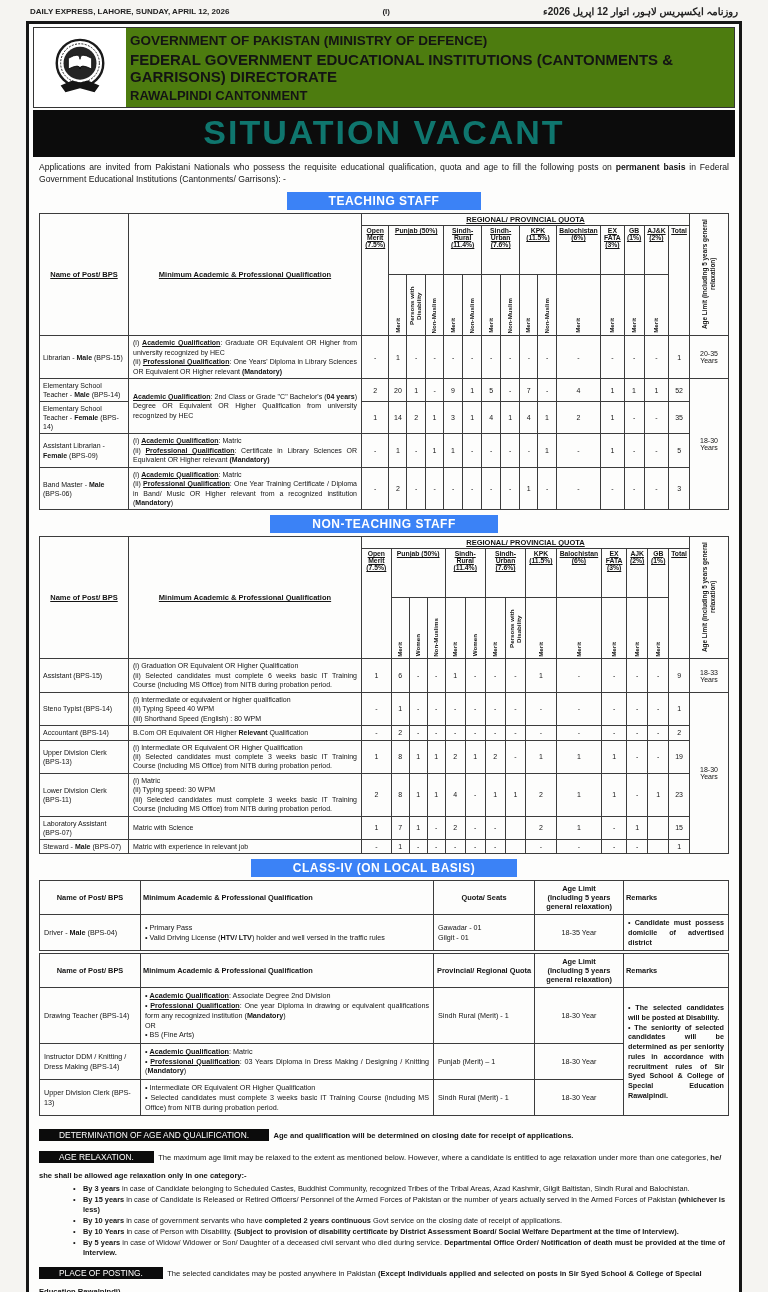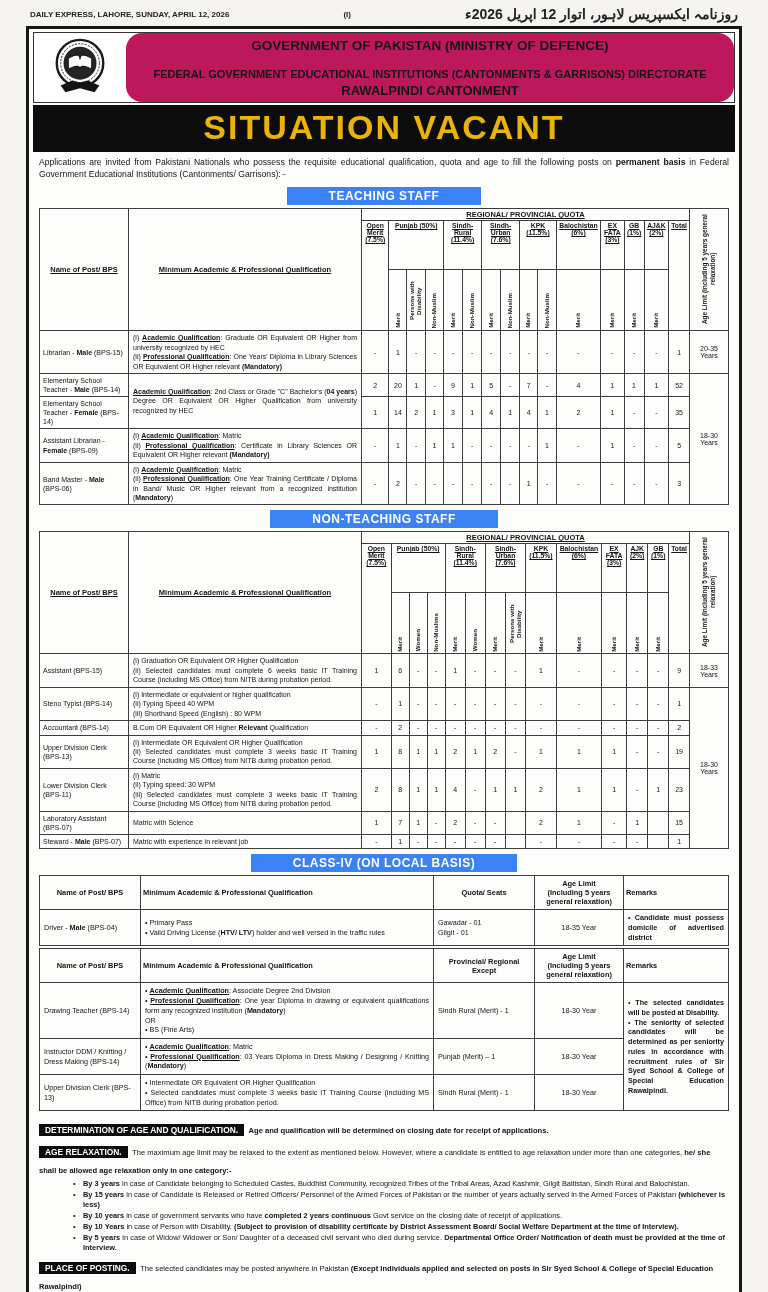--- a/index.html
+++ b/index.html
@@ -1,30 +1,30 @@
 <!DOCTYPE html>
 <html><head>
 <meta charset="utf-8">
 <style>
   html,body{margin:0;padding:0;}
   body{width:768px;height:1292px;overflow:hidden;background:#f5f4f1;
        font-family:"Liberation Sans",sans-serif;color:#141414;-webkit-font-smoothing:antialiased;}
   b.u{text-decoration:underline;}
   .masthead{display:flex;justify-content:space-between;align-items:center;padding:6px 30px 2px;font-size:8px;font-weight:700;color:#222;}
   .masthead .mid{font-weight:700;}
-  .masthead .urdu{font-size:14px;direction:rtl;}
+  .masthead .urdu{font-size:10px;direction:rtl;}
   .ad{margin:2px 26px 6px;border:3px solid #161616;background:#fdfdfc;padding:3px 4px 4px;}
   
   .hdr{display:flex;align-items:stretch;border:1px solid #333;}
   .hdr .logo-box{width:92px;background:#fff;display:flex;align-items:center;justify-content:center;}
-  .hdr .titles{flex:1;background:#be185d;text-align:center;padding:5px 4px 4px;border-radius:16px;}
+  .hdr .titles{flex:1;background:#4d7c0f;text-align:left;padding:5px 4px 4px;}
   .hdr .t1{font-size:13.5px;font-weight:800;}
-  .hdr .t2{font-size:11px;font-weight:800;margin-top:15px;}
+  .hdr .t2{font-size:15px;font-weight:800;margin-top:3px;}
   .hdr .t3{font-size:13px;font-weight:800;margin-top:3px;}
-  .sv-banner{background:#0c0c0c;color:#eab308;text-align:center;font-size:34px;font-weight:800;letter-spacing:2px;padding:3px 0 5px;margin-top:2px;}
+  .sv-banner{background:#0c0c0c;color:#0f766e;text-align:center;font-size:34px;font-weight:800;letter-spacing:2px;padding:3px 0 5px;margin-top:2px;}
   .intro{font-size:8.6px;line-height:1.35;text-align:justify;padding:5px 6px 2px;}
   .band-wrap{text-align:center;margin:4px 0 3px;}
   .band{display:inline-block;background:#3b82f6;color:#fff;font-weight:800;font-size:12px;padding:2px 42px;letter-spacing:.5px;}
   .band.small{font-size:10.5px;padding:2px 14px;letter-spacing:.2px;}
   
   table{border-collapse:collapse;width:100%;table-layout:auto;}
   th,td{border:1px solid #3c3c3c;}
   .qt{font-size:7px;margin:0 6px;width:calc(100% - 12px);}
   .qt th{font-weight:700;padding:1px 2px;text-decoration:underline;}
   .h-post{width:84px;font-size:7.5px;}
@@ -44,21 +44,21 @@
   .st th{font-size:7.4px;font-weight:700;padding:3px 2px;vertical-align:middle;}
   .st td{padding:3px 4px;vertical-align:middle;line-height:1.35;}
   .st .cpost{width:92px;}
   .st .cqual{width:284px;text-align:justify;}
   .st .cquota{width:92px;}
   .st .cage{width:80px;text-align:center;}
   .st .crem{text-align:justify;}
   
   .sections{padding:2px 6px 0;}
   .section{margin-top:4px;overflow:visible;}
-  .sec-label{display:inline-block;background:#0c0c0c;color:#fff;font-weight:700;font-size:8.4px;padding:1px 6px;}
+  .sec-label{display:inline-block;background:#0c0c0c;color:#fff;font-weight:400;font-size:8.4px;padding:1px 20px;}
   .sec-text{font-size:7.6px;line-height:1.3;}
   .bullets{margin-top:2px;}
   .bullet{display:flex;font-size:7.4px;line-height:1.35;padding-left:34px;margin-top:1px;}
   .bullet .dot{width:10px;flex:none;}
   .bullet .bt{flex:1;text-align:justify;padding-right:4px;}
 </style>
 </head>
 <body>
 
 <div class="masthead">
@@ -409,21 +409,21 @@
       <td class="crem">•  <b>Candidate must possess domicile of advertised district</b></td>
     </tr>
   </tbody>
     </table>
 
   <table class="st">
     <tbody>
         <tr>
       <th class="cpost">Name of Post/ BPS</th>
       <th class="cqual">Minimum Academic &amp; Professional Qualification</th>
-      <th class="cquota">Provincial/ Regional Except</th>
+      <th class="cquota">Provincial/ Regional Quota</th>
       <th class="cage"><b>Age Limit</b><br>(Including 5 years general relaxation)</th>
       <th class="crem">Remarks</th>
     </tr>
     <tr>
       <td class="cpost">Drawing Teacher (BPS-14)</td>
       <td class="cqual">•   <b class="u">Academic Qualification</b>: Associate Degree 2nd Division<br>•   <b class="u">Professional Qualification</b>: One year Diploma in drawing or equivalent qualifications form any recognized institution (<b>Mandatory</b>)<br>OR<br>•   BS (Fine Arts)</td>
       <td class="cquota" style="text-align:left">Sindh Rural (Merit) - 1</td>
       <td class="cage">18-30 Year</td>
       <td class="crem" rowspan="3">•  <b>The selected candidates will be posted at Disability.</b><br>•  <b>The seniority of selected candidates will be determined as per seniority rules in accordance with recruitment rules of Sir Syed School &amp; College of Special Education Rawalpindi.</b></td>
     </tr>

